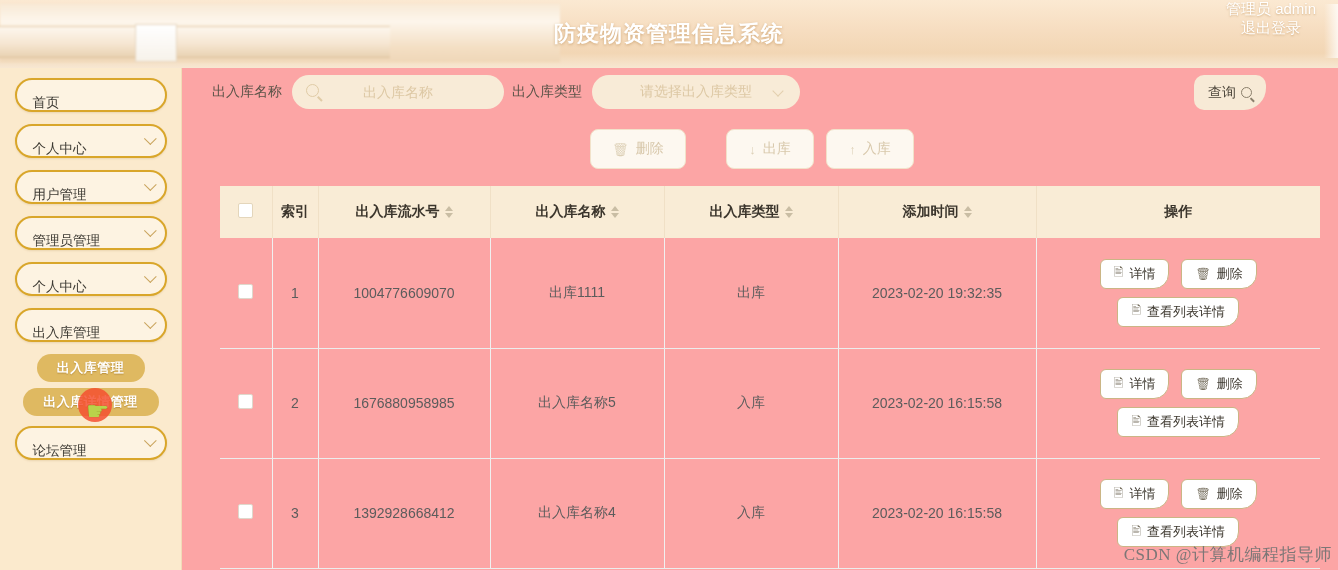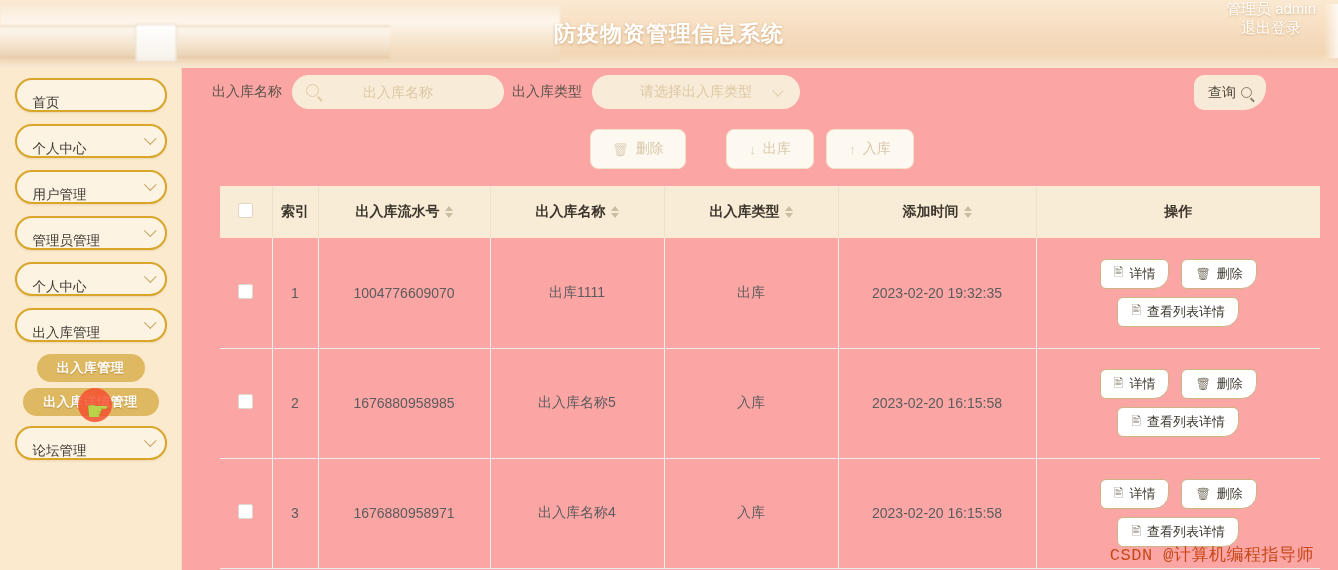--- a/index.html
+++ b/index.html
@@ -221,24 +221,24 @@
     height: 30px; padding: 0 13px;
     border-radius: 6px 6px 15px 6px;
     border:1px solid #cbb585; background:#ffffff;
     display:inline-flex; align-items:center; justify-content:center; gap:6px;
     font-size: 13px; color:#3f3a31; cursor:pointer; white-space:nowrap;
     font-family:"Liberation Sans","DejaVu Sans",sans-serif;
   }
   .op-ic { font-size: 12px; color:#7b7464; }
 
   .watermark {
-    position:absolute; right: 24px; bottom: 4px;
-    font-size: 17px; color:#c2410c; opacity:0.92;
+    position:absolute; right: 6px; bottom: 4px;
+    font-size: 17px; color:#737373; opacity:0.92;
     letter-spacing:0.5px; pointer-events:none;
-    font-family:Liberation Mono, monospace;
+    font-family:Liberation Serif, serif;
   }
 </style>
 </head>
 <body>
 
 <div id="app">
 
   <div class="header">
     <div class="header-banner">
       <div class="banner-bar"></div>
@@ -448,21 +448,21 @@
                     <span>查看列表详情</span>
                   </div>
                 </div>
               </div>
             </td>
           </tr>
 
           <tr>
             <td><span class="cb"></span></td>
             <td>3</td>
-            <td>1676880958971</td>
+            <td>1392928668412</td>
             <td>出入库名称4</td>
             <td>入库</td>
             <td>2023-02-20 16:15:58</td>
             <td>
               <div class="ops">
                 <div class="ops-row">
                   <div class="op-btn">
                     <span class="op-ic">🖹</span>
                     <span>详情</span>
                   </div>

